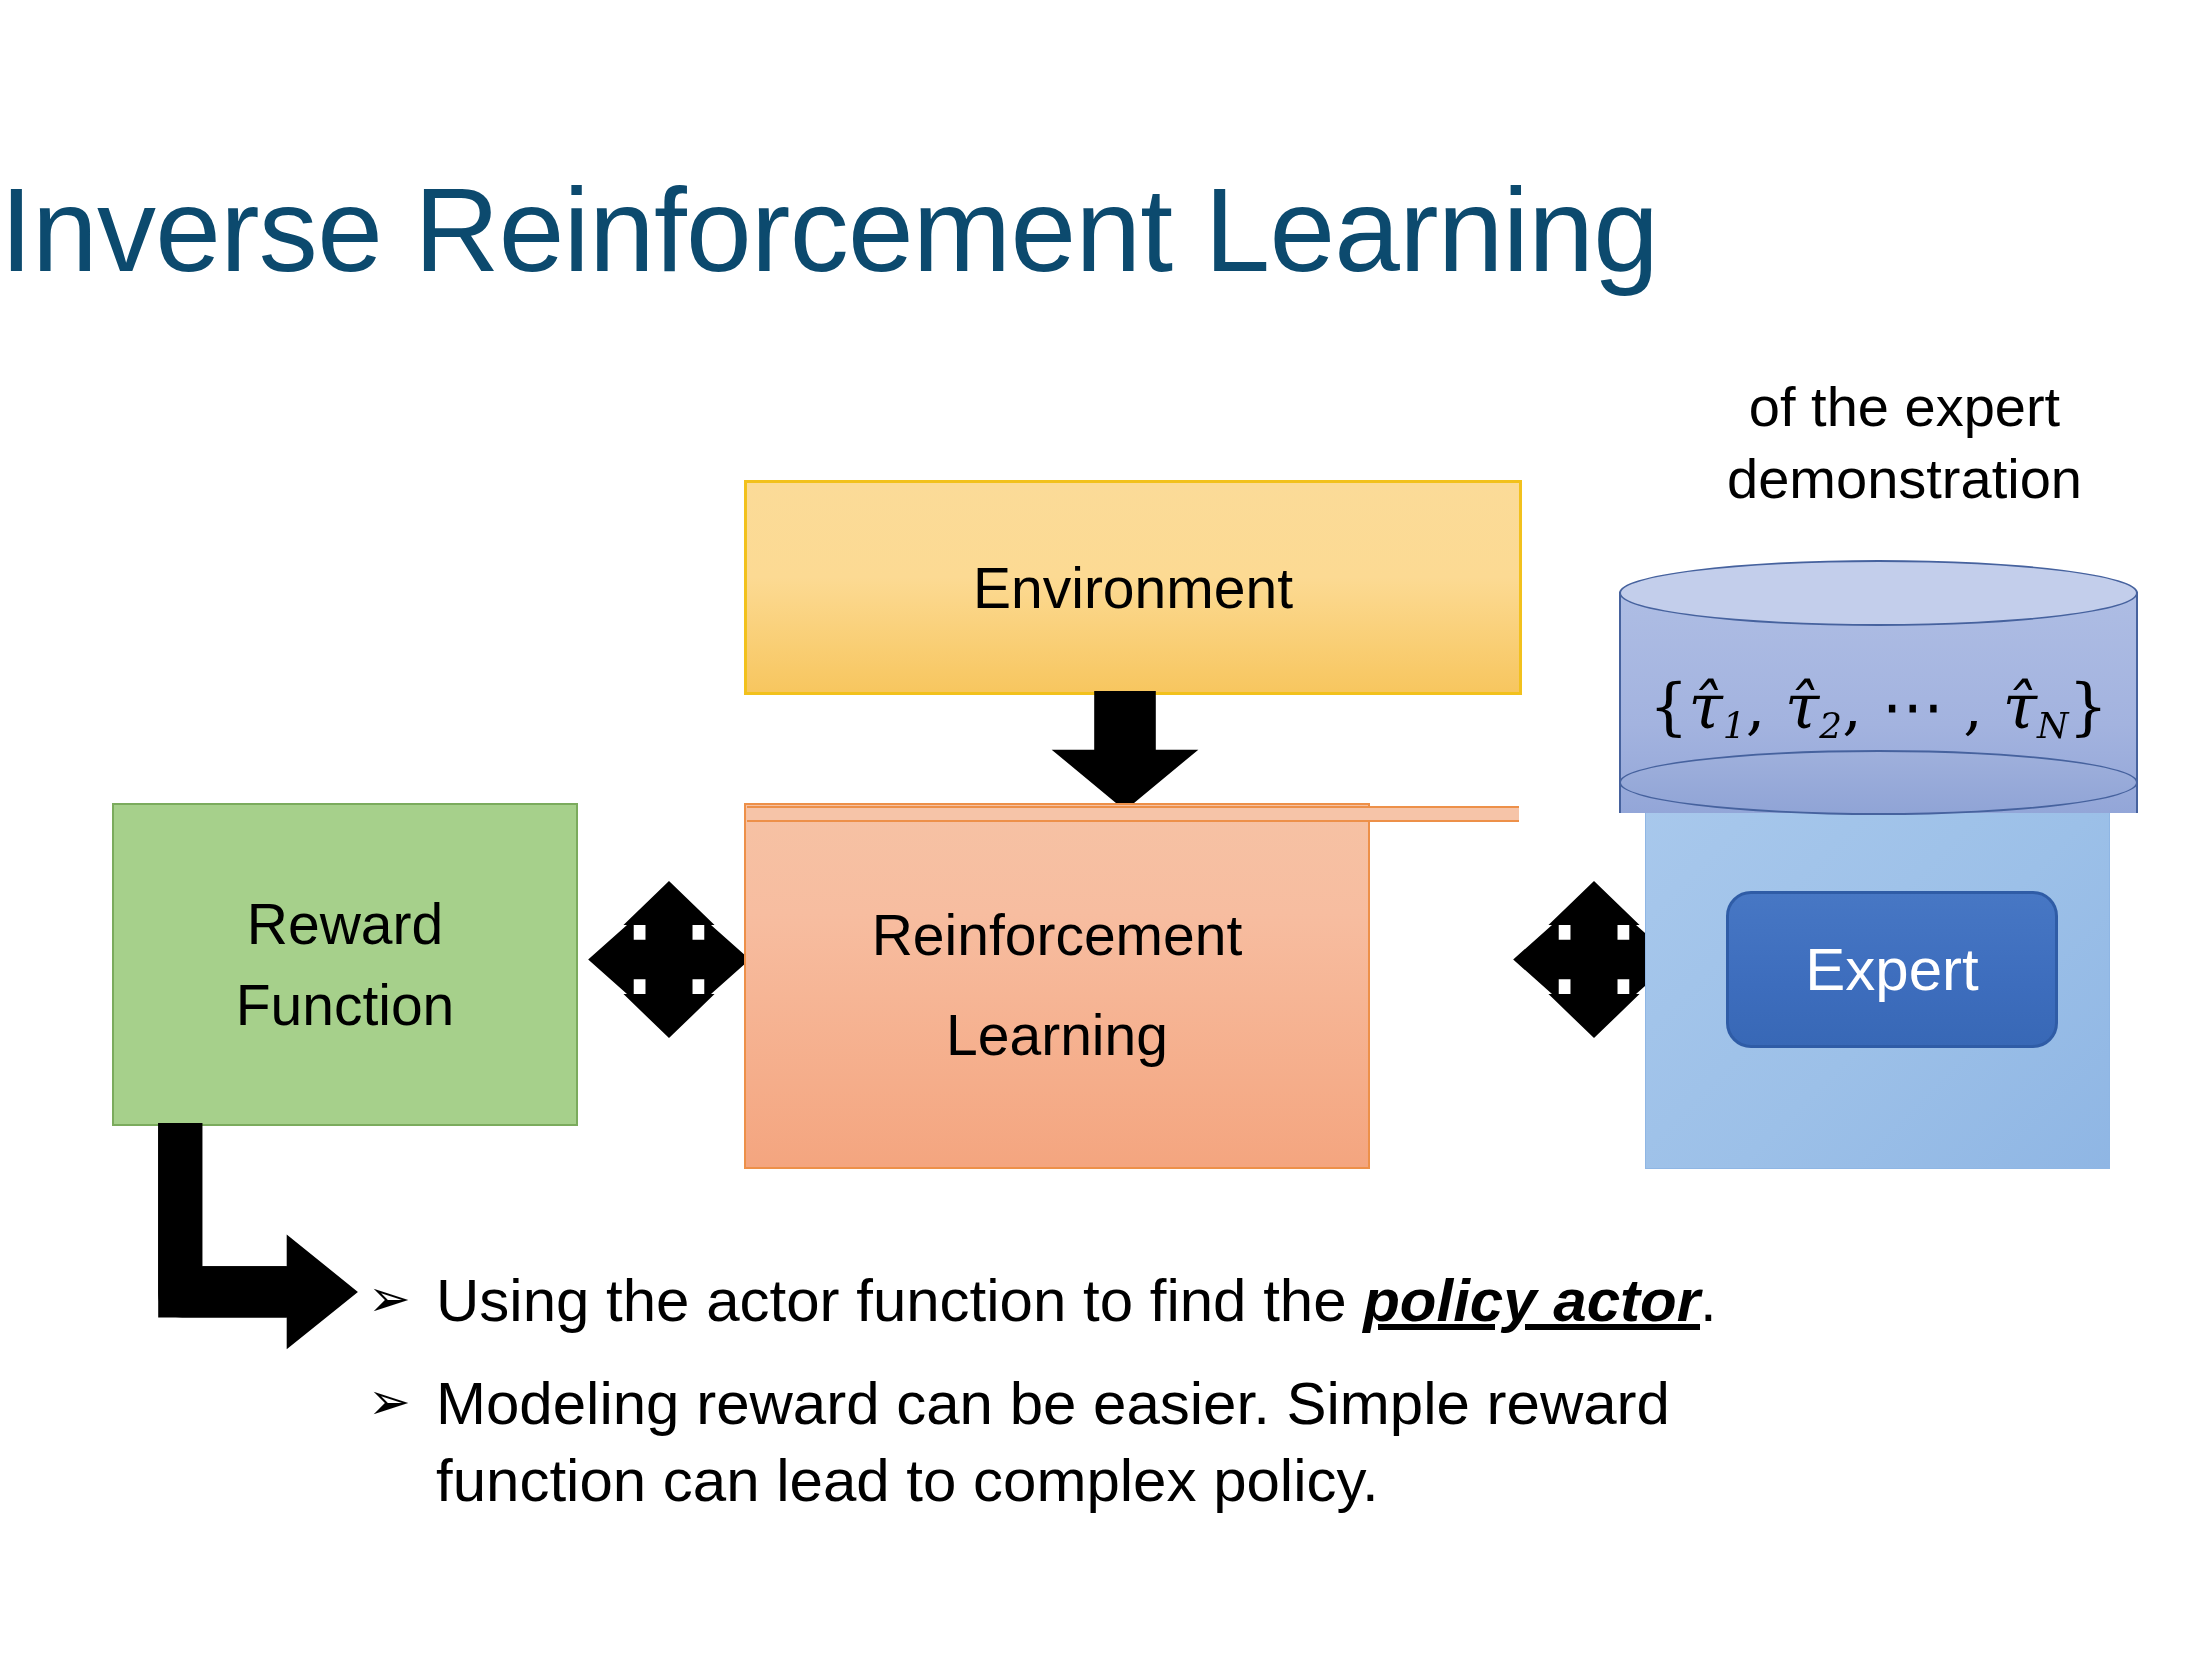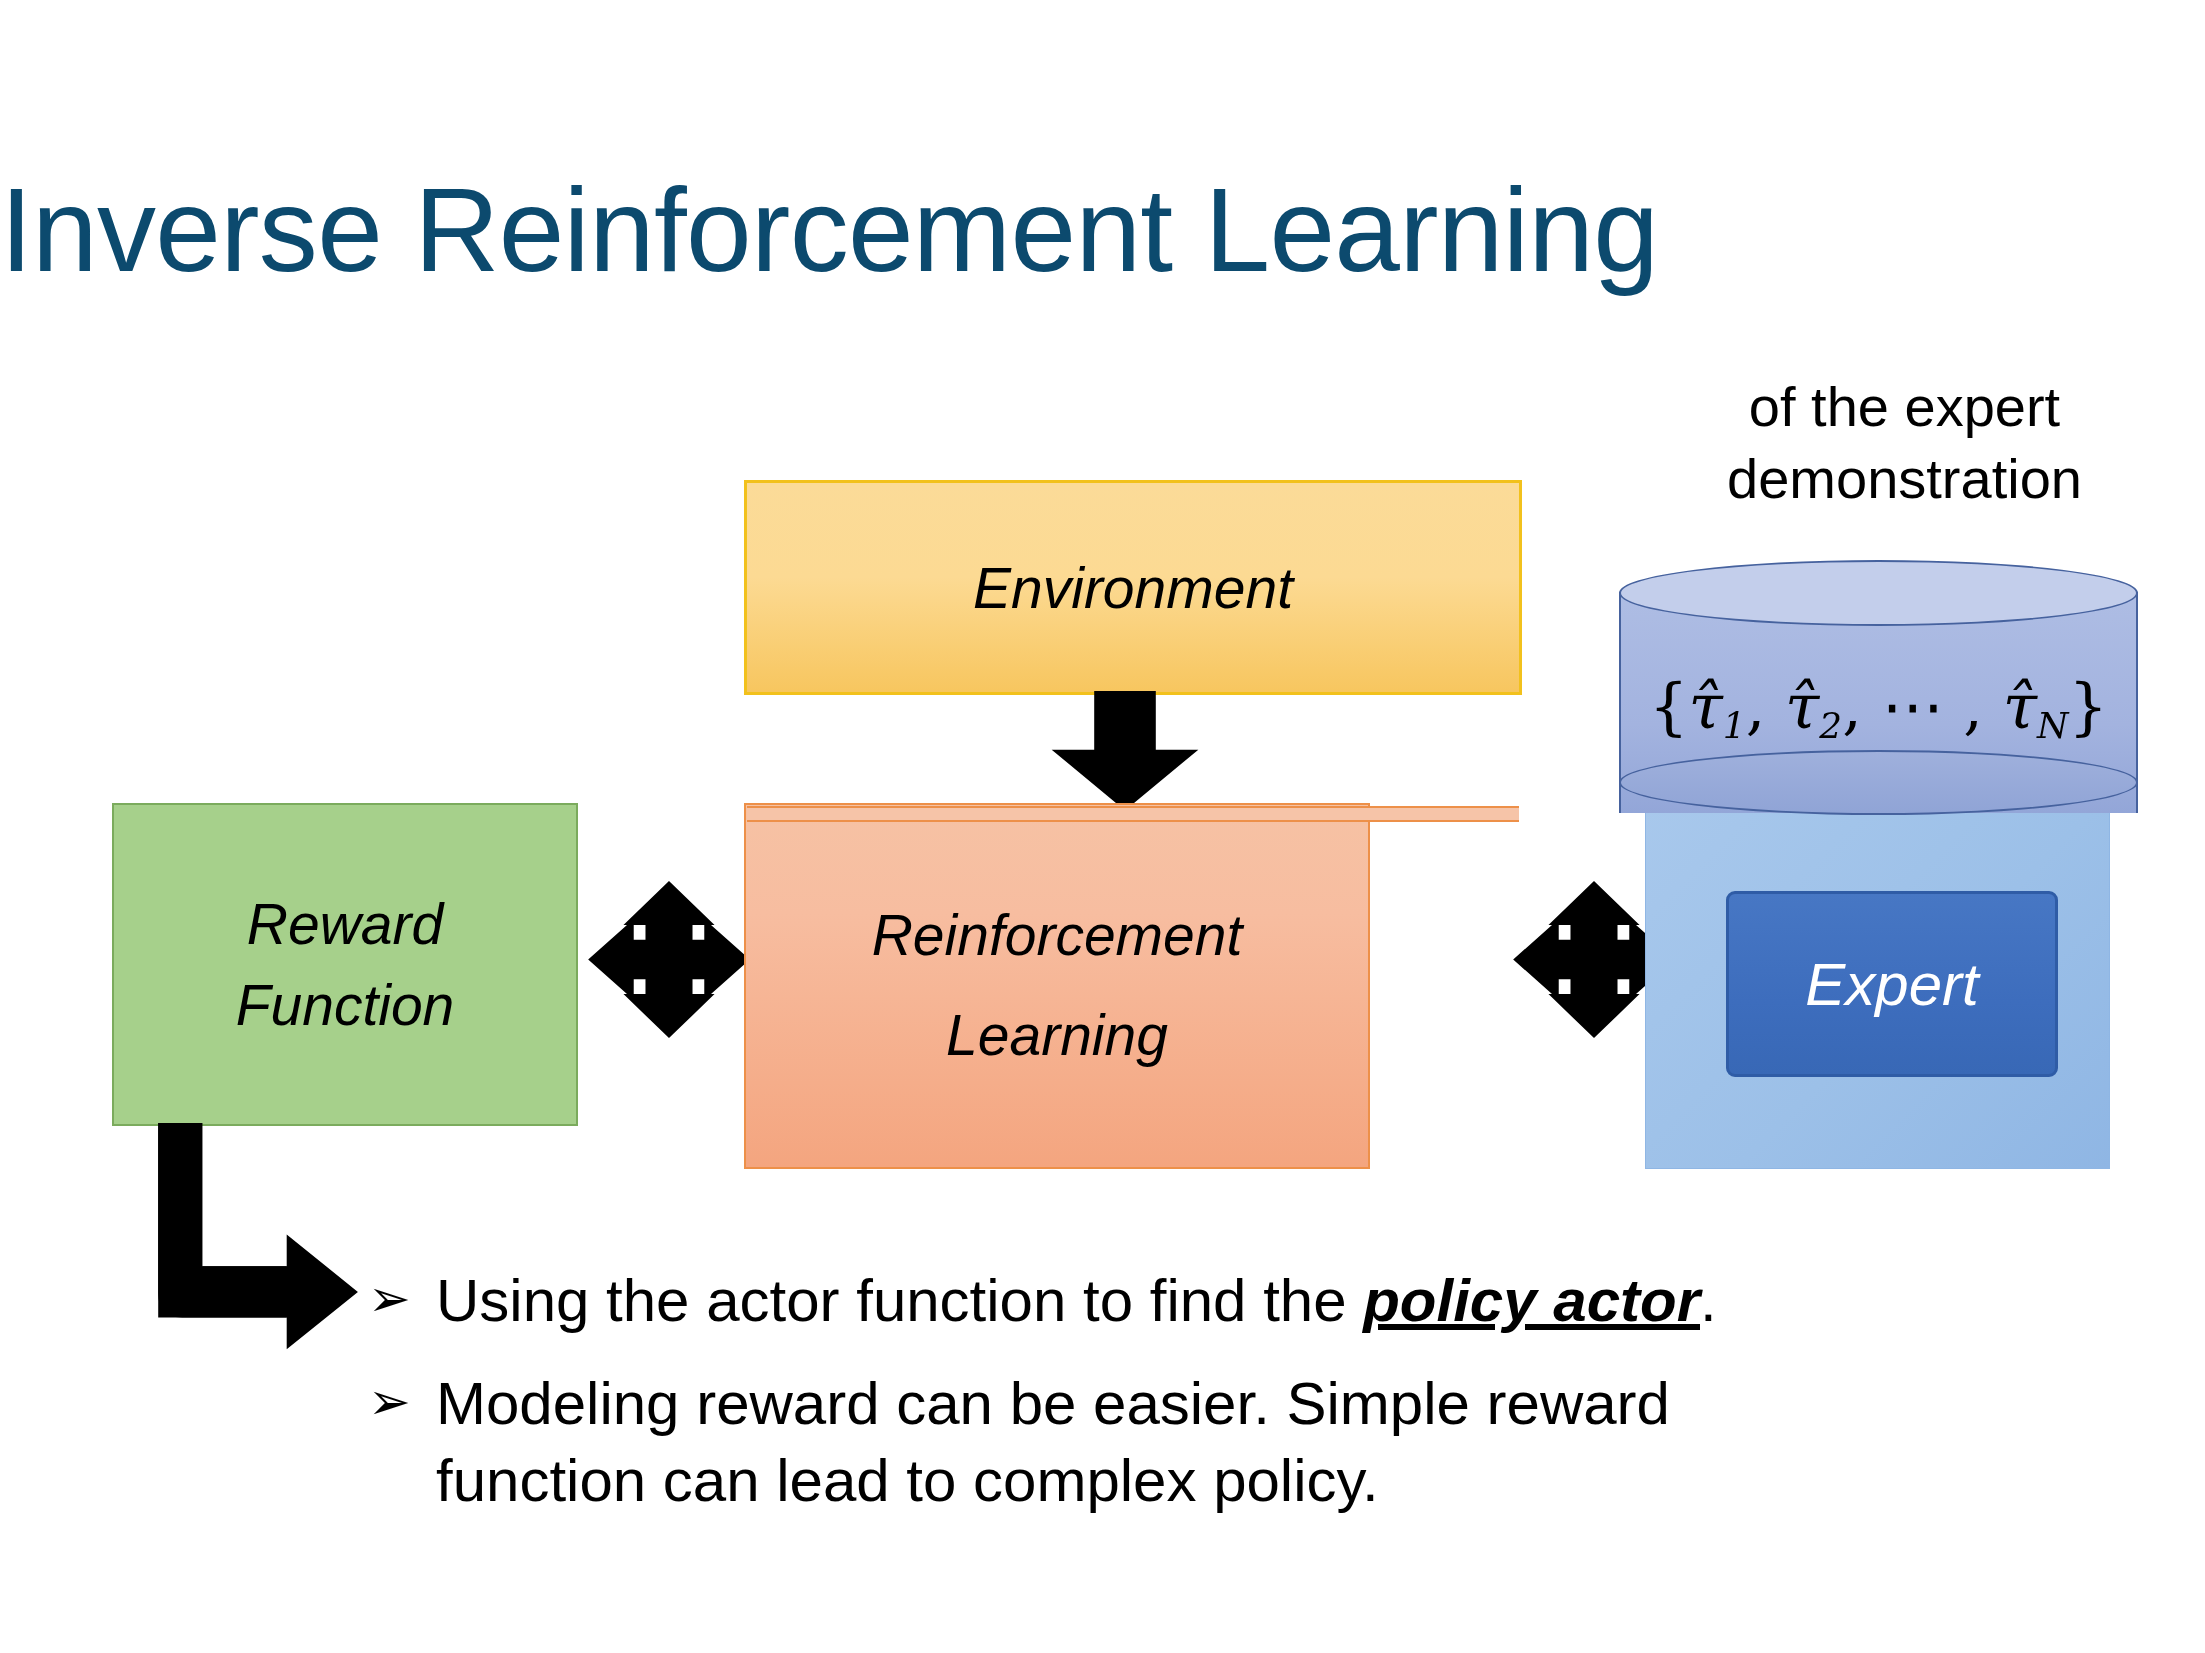--- a/index.html
+++ b/index.html
@@ -35,21 +35,20 @@
 
   
   .box {
     position: absolute;
     box-sizing: border-box;
     display: flex;
     align-items: center;
     justify-content: center;
     text-align: left;
     color: #000000;
-    font-style: italic;
   }
 
   
   #env-box {
     left: 744px;
     top: 480px;
     width: 778px;
     height: 215px;
     background: linear-gradient(180deg, #FBDB98 0%, #FCDA93 45%, #F7C65F 100%);
     border: 3.7px solid #F2C11C;
@@ -181,31 +180,30 @@
     font-style: italic;
     vertical-align: -0.28em;
   }
 
   
   #expert-box {
     position: absolute;
     left: 1726px;
     top: 891px;
     width: 332px;
-    height: 186px;
-    border-radius: 9px;
+    height: 157px;
+    border-radius: 25px;
     background: linear-gradient(180deg, #4777C4 0%, #3D6DBD 60%, #3868B6 100%);
     border: 3.7px solid #2F5CA6;
     box-sizing: border-box;
     display: flex;
     align-items: center;
     justify-content: center;
     color: #ffffff;
     font-size: 60px;
-    font-style: italic;
   }
 
   
   .arrow-svg { position: absolute; overflow: visible; }
 
   #arrow-env-rl  { left: 1048px; top: 691px;  }
   #arrow-rf-rl   { left: 588px;  top: 875px; }
   #arrow-rl-exp  { left: 1513px; top: 875px; }
   #arrow-elbow   { left: 158px;  top: 1123px; }
 

